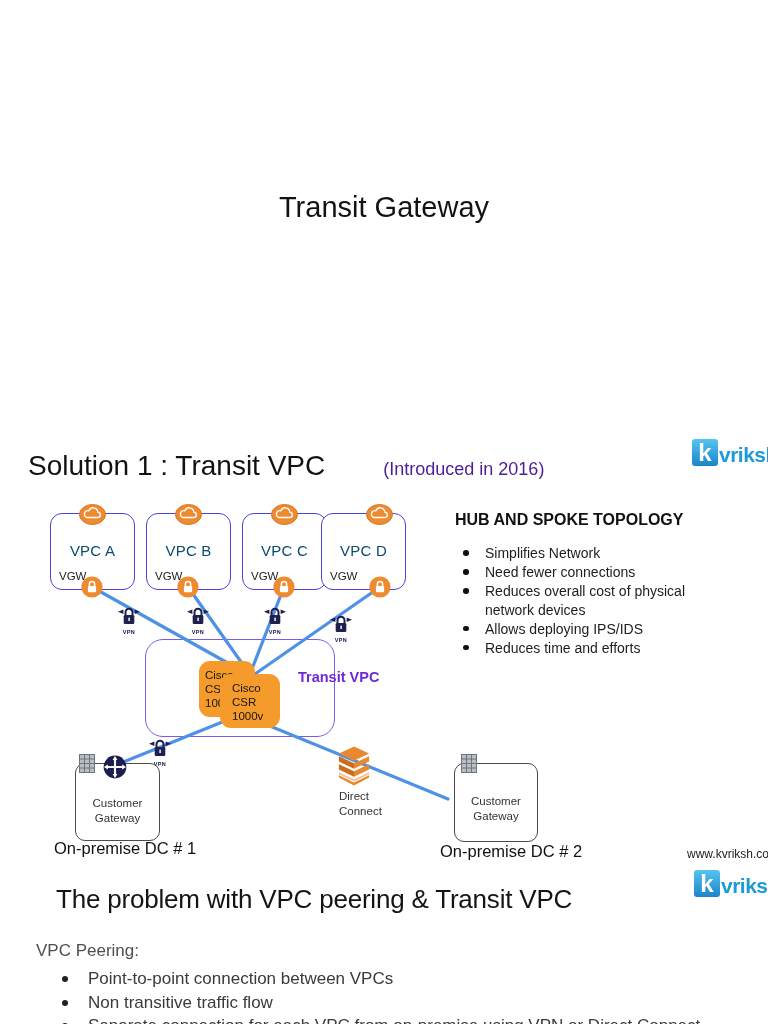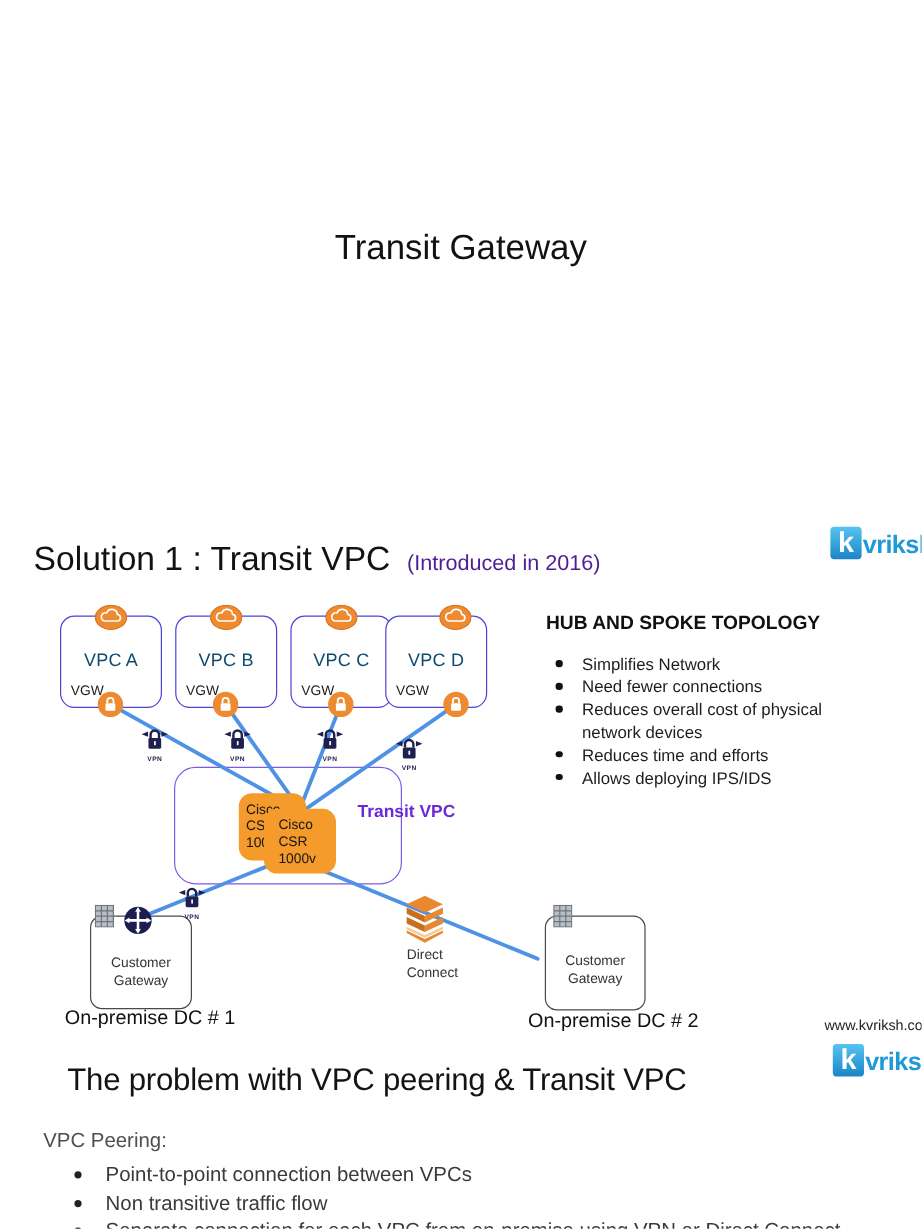--- a/index.html
+++ b/index.html
@@ -5,21 +5,21 @@
   html,body{margin:0;padding:0;}
   body{width:768px;height:1024px;overflow:hidden;background:#fff;
        font-family:"Liberation Sans",sans-serif;position:relative;color:#141414;}
   #page{position:absolute;left:0;top:0;width:768px;height:784px;}
   .abs{position:absolute;}
 
   
   .slide1-title{left:0;top:191px;width:768px;text-align:center;font-size:29px;color:#121212;}
 
   
-  .s2-heading{left:28px;top:450px;display:flex;align-items:baseline;white-space:nowrap;}
+  .s2-heading{left:28px;top:450px;display:flex;align-items:baseline;white-space:nowrap;gap:44px;}
   .s2-heading .big{font-size:28px;color:#121212;}
   .s2-heading .note{font-size:18px;color:#4c1d95;margin-left:14px;}
 
   
   .logo{display:flex;align-items:flex-end;}
   .logo-sq{width:26px;height:27px;border-radius:3px;
            background:linear-gradient(180deg,var(--logo-sq-top,#56C4F2),var(--logo-sq-bottom,#1B85C6));
            color:#fff;font-weight:bold;font-size:24px;line-height:26px;
            display:flex;align-items:flex-end;justify-content:center;}
   .logo-name{font-weight:bold;font-size:21px;line-height:22px;margin-left:1px;
@@ -94,22 +94,22 @@
     <div class="logo-sq">k</div>
     <div class="logo-name">vriksh</div>
   </div>
 
   <div class="abs topo">
     <div class="topo-title">HUB AND SPOKE TOPOLOGY</div>
     <ul class="topo-list">
       <li>Simplifies Network</li>
       <li>Need fewer connections</li>
       <li>Reduces overall cost of physical network devices</li>
+      <li>Allows deploying IPS/IDS</li>
       <li>Reduces time and efforts</li>
-      <li>Allows deploying IPS/IDS</li>
     </ul>
   </div>
 
   <div class="abs vpc-box" style="left:50px;top:513px;">
     <div class="vpc-label">VPC A</div>
     <div class="vgw">VGW</div>
   </div>
   <div class="abs vpc-box" style="left:146px;top:513px;">
     <div class="vpc-label">VPC B</div>
     <div class="vgw">VGW</div>

